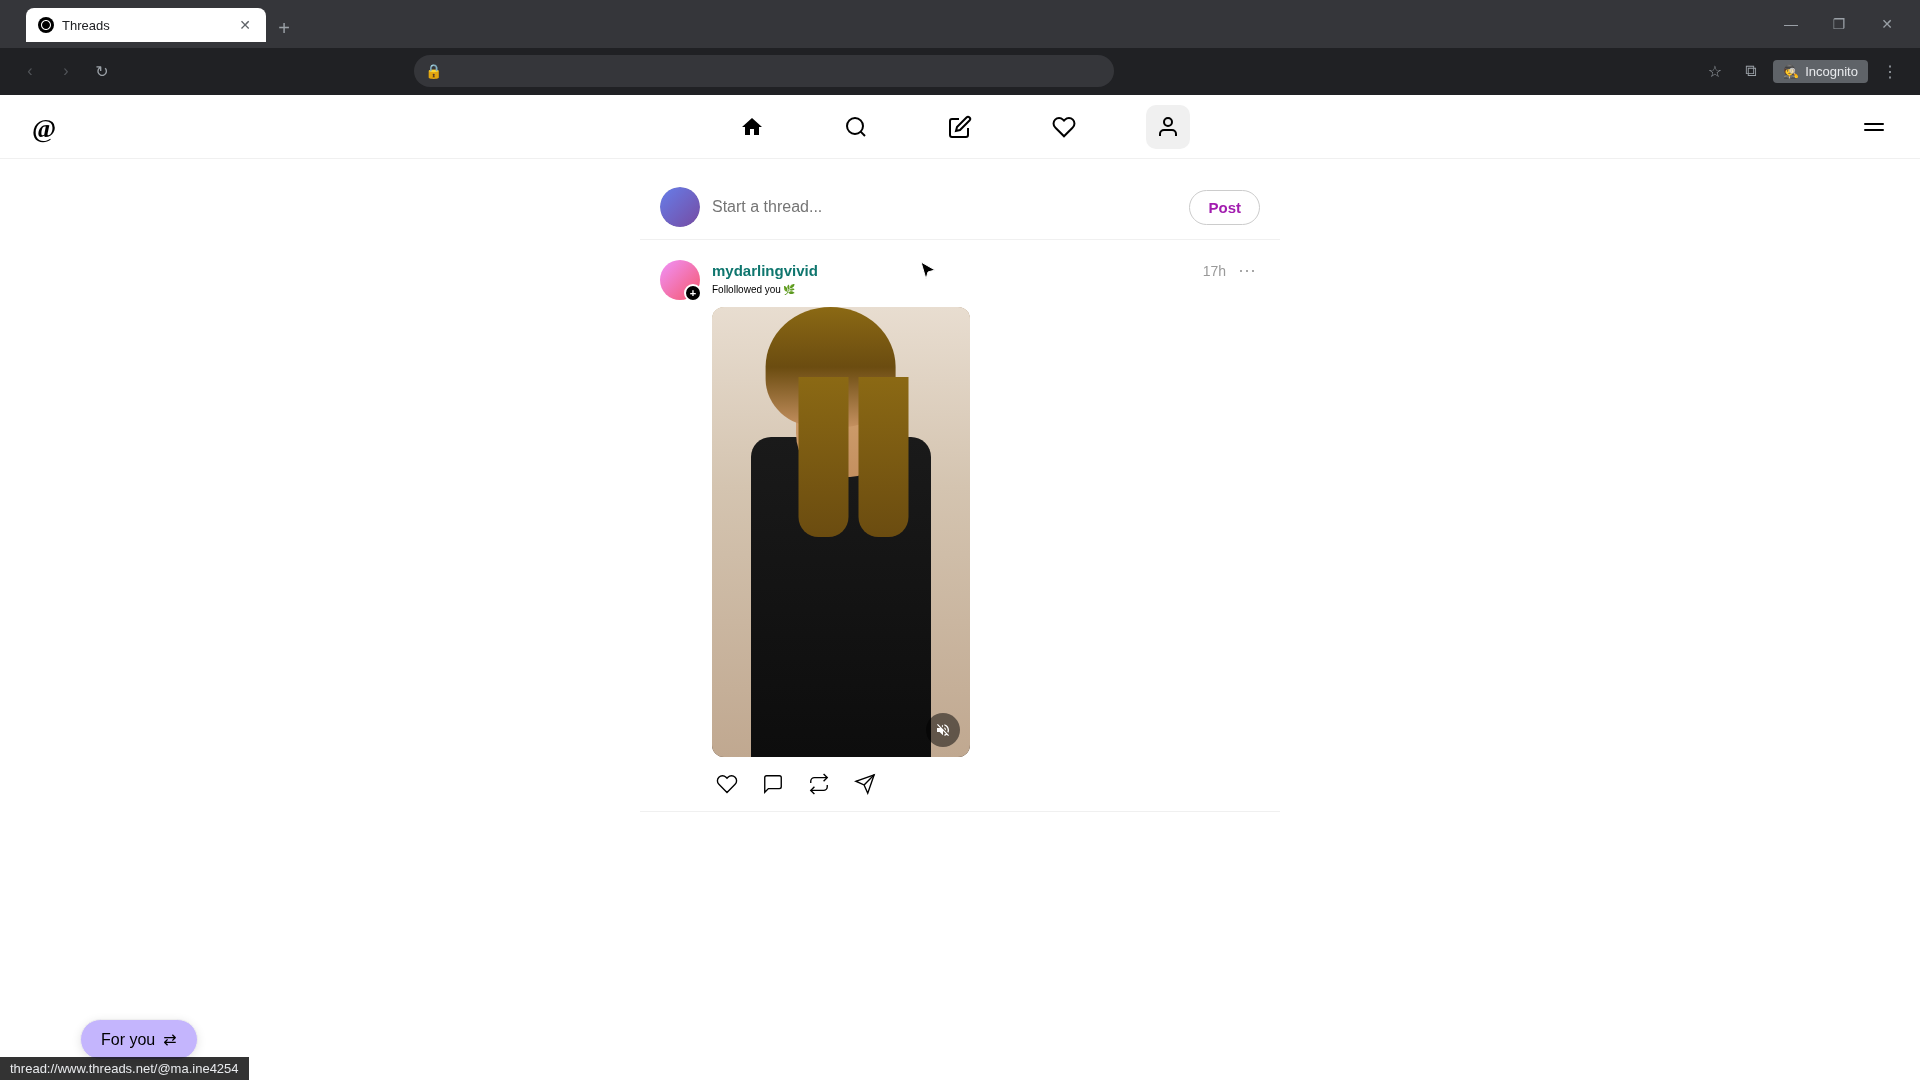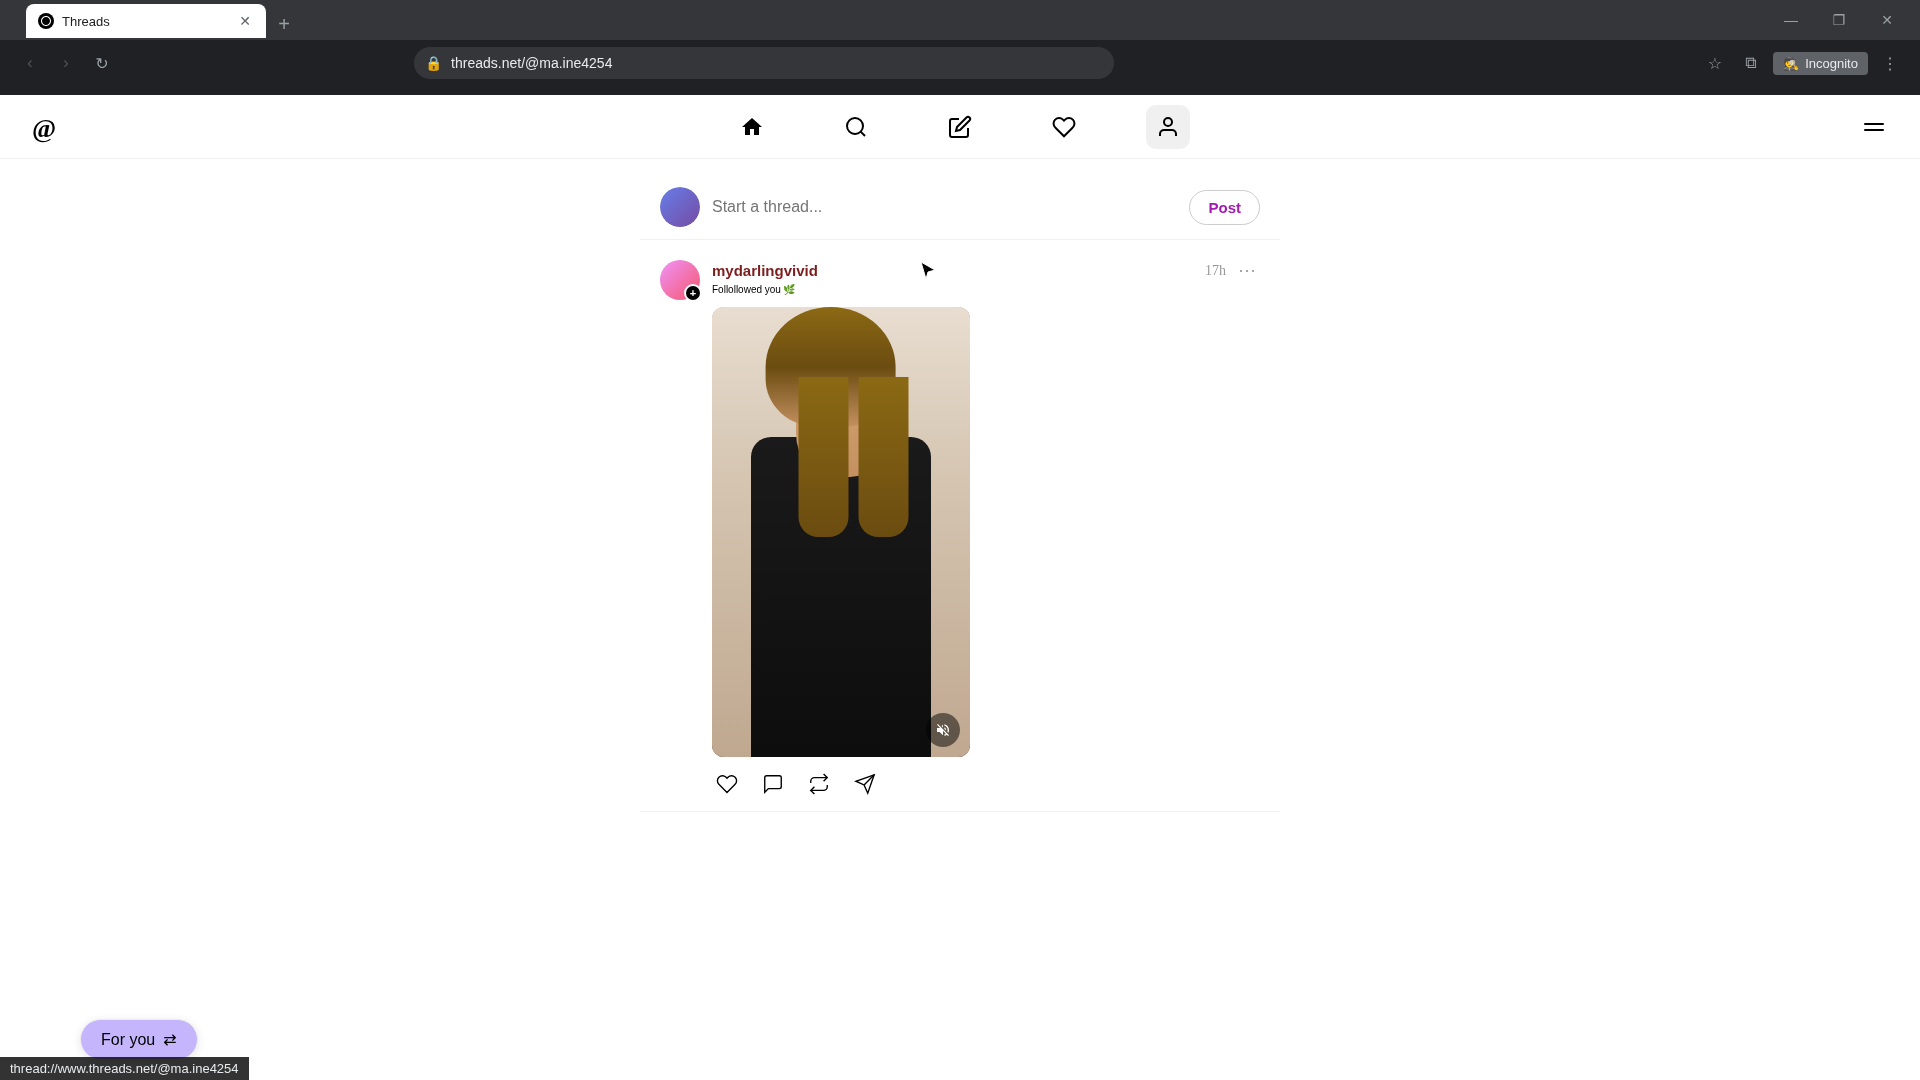--- a/index.html
+++ b/index.html
@@ -5,21 +5,21 @@
     * { margin: 0; padding: 0; box-sizing: border-box; }
     body { font-family: -apple-system, BlinkMacSystemFont, 'Segoe UI', sans-serif; background: #fff; width: 1920px; height: 1080px; overflow: hidden; position: relative; }
 
     
     .browser-chrome {
       width: 100%;
       background: #202124;
       height: 95px;
     }
     .browser-titlebar {
-      height: 40px;
+      height: 48px;
       background: #35363a;
       display: flex;
       align-items: center;
       padding: 0 10px;
       gap: 8px;
     }
     .browser-controls {
       display: flex;
       align-items: center;
       gap: 4px;
@@ -338,33 +338,32 @@
     }
     .post-top-row {
       display: flex;
       align-items: center;
       justify-content: space-between;
       margin-bottom: 2px;
     }
     .post-username {
       font-weight: 700;
       font-size: 15px;
-      color: #7f1d1d;
+      color: #0f766e;
     }
     .post-meta {
       display: flex;
       align-items: center;
       gap: 8px;
       color: #999;
       font-size: 14px;
     }
     .post-time {
       color: #999;
       font-size: 14px;
-      font-family: Liberation Serif, serif;
     }
     .more-btn {
       background: none;
       border: none;
       cursor: pointer;
       color: #999;
       font-size: 18px;
       padding: 0 4px;
     }
     .post-text {
@@ -504,21 +503,20 @@
       <button class="win-btn close">✕</button>
     </div>
   </div>
 
   <div class="browser-toolbar">
     <button class="nav-btn disabled">‹</button>
     <button class="nav-btn disabled">›</button>
     <button class="nav-btn">↻</button>
     <div class="address-bar">
       <span style="color:#9aa0a6; font-size:14px;">🔒</span>
-      <span class="address-text">threads.net/@ma.ine4254</span>
     </div>
     <div class="toolbar-right">
       <button class="toolbar-icon">☆</button>
       <button class="toolbar-icon">⧉</button>
       <div class="incognito-badge">
         <span>🕵</span>
         <span>Incognito</span>
       </div>
       <button class="toolbar-icon">⋮</button>
     </div>

